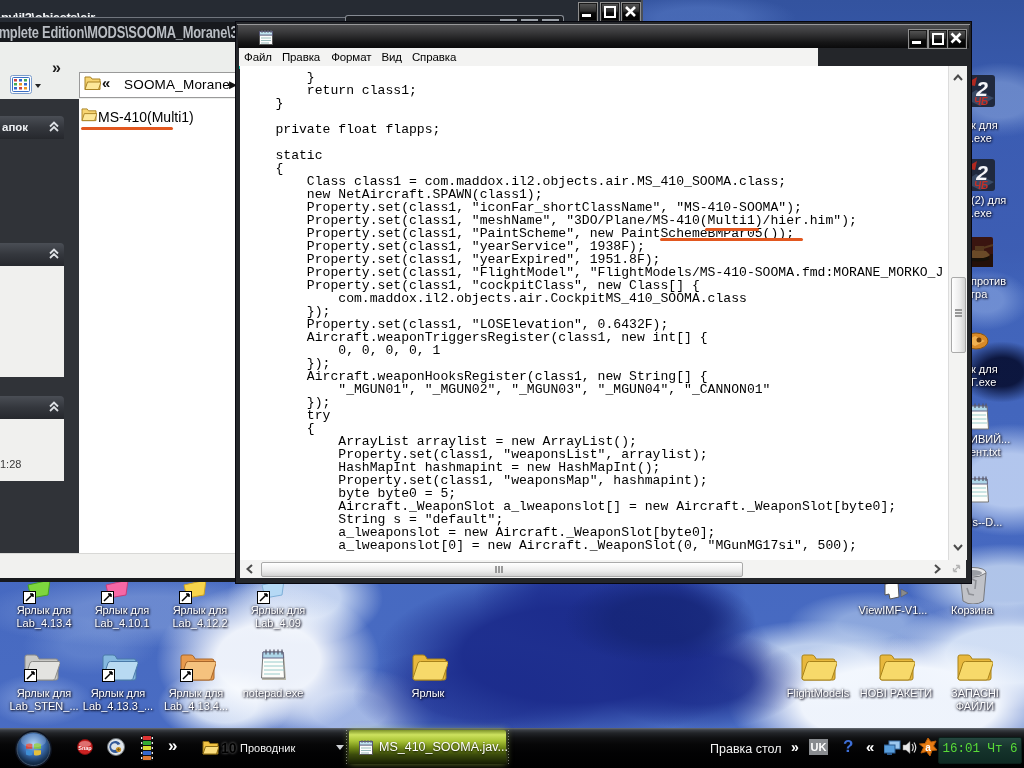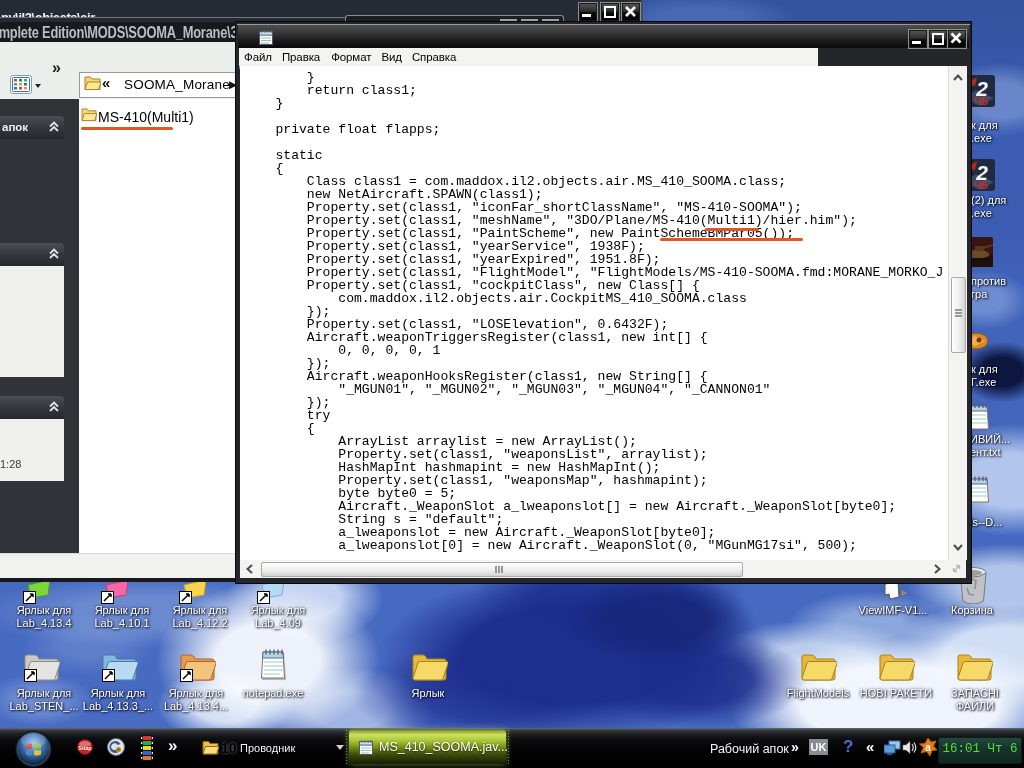--- a/index.html
+++ b/index.html
@@ -540,21 +540,21 @@
       <g stroke="#667" stroke-width="1">
           <line x1="4" y1="1" x2="4" y2="4"></line>
           <line x1="7" y1="1" x2="7" y2="4"></line>
           <line x1="10" y1="1" x2="10" y2="4"></line>
           <line x1="13" y1="1" x2="13" y2="4"></line>
         </g>
     </svg>
     <div style="position:absolute;left:30px;top:10px;color:#fff;font-size:12.5px;text-shadow:0 1px 2px rgba(0,0,0,.8);">MS_410_SOOMA.jav...</div>
   </div>
 
-  <div class="abs" style="left:710px;top:14px;color:#f4f4f4;font-size:12.5px;">Рабочий апок</div>
+  <div class="abs" style="left:710px;top:14px;color:#f4f4f4;font-size:12.5px;">Правка стол</div>
   <div class="abs" style="left:791px;top:11px;color:#fff;font-weight:bold;font-size:14px;">»</div>
   <div class="abs" style="left:809px;top:11px;width:19px;height:16px;background:#898c90;color:#fff;font-weight:bold;font-size:11px;text-align:center;line-height:16px;">UK</div>
   <div class="abs" style="left:843px;top:9px;color:#3e6fd8;font-weight:bold;font-size:17px;">?</div>
   <div class="abs" style="left:866px;top:10px;color:#fff;font-weight:bold;font-size:15px;">«</div>
   <svg class="abs" style="left:884px;top:12px;" width="17" height="16" viewBox="0 0 17 16">
     <rect x="5" y="1" width="11" height="8" fill="#9cc7ef" stroke="#3a6ea5"></rect>
     <rect x="0" y="5" width="11" height="8" fill="#5a9fdd" stroke="#2a5a8f"></rect>
     <rect x="3" y="13" width="5" height="2" fill="#2a5a8f"></rect>
   </svg>
   <svg class="abs" style="left:902px;top:11px;" width="15" height="17" viewBox="0 0 15 17">

